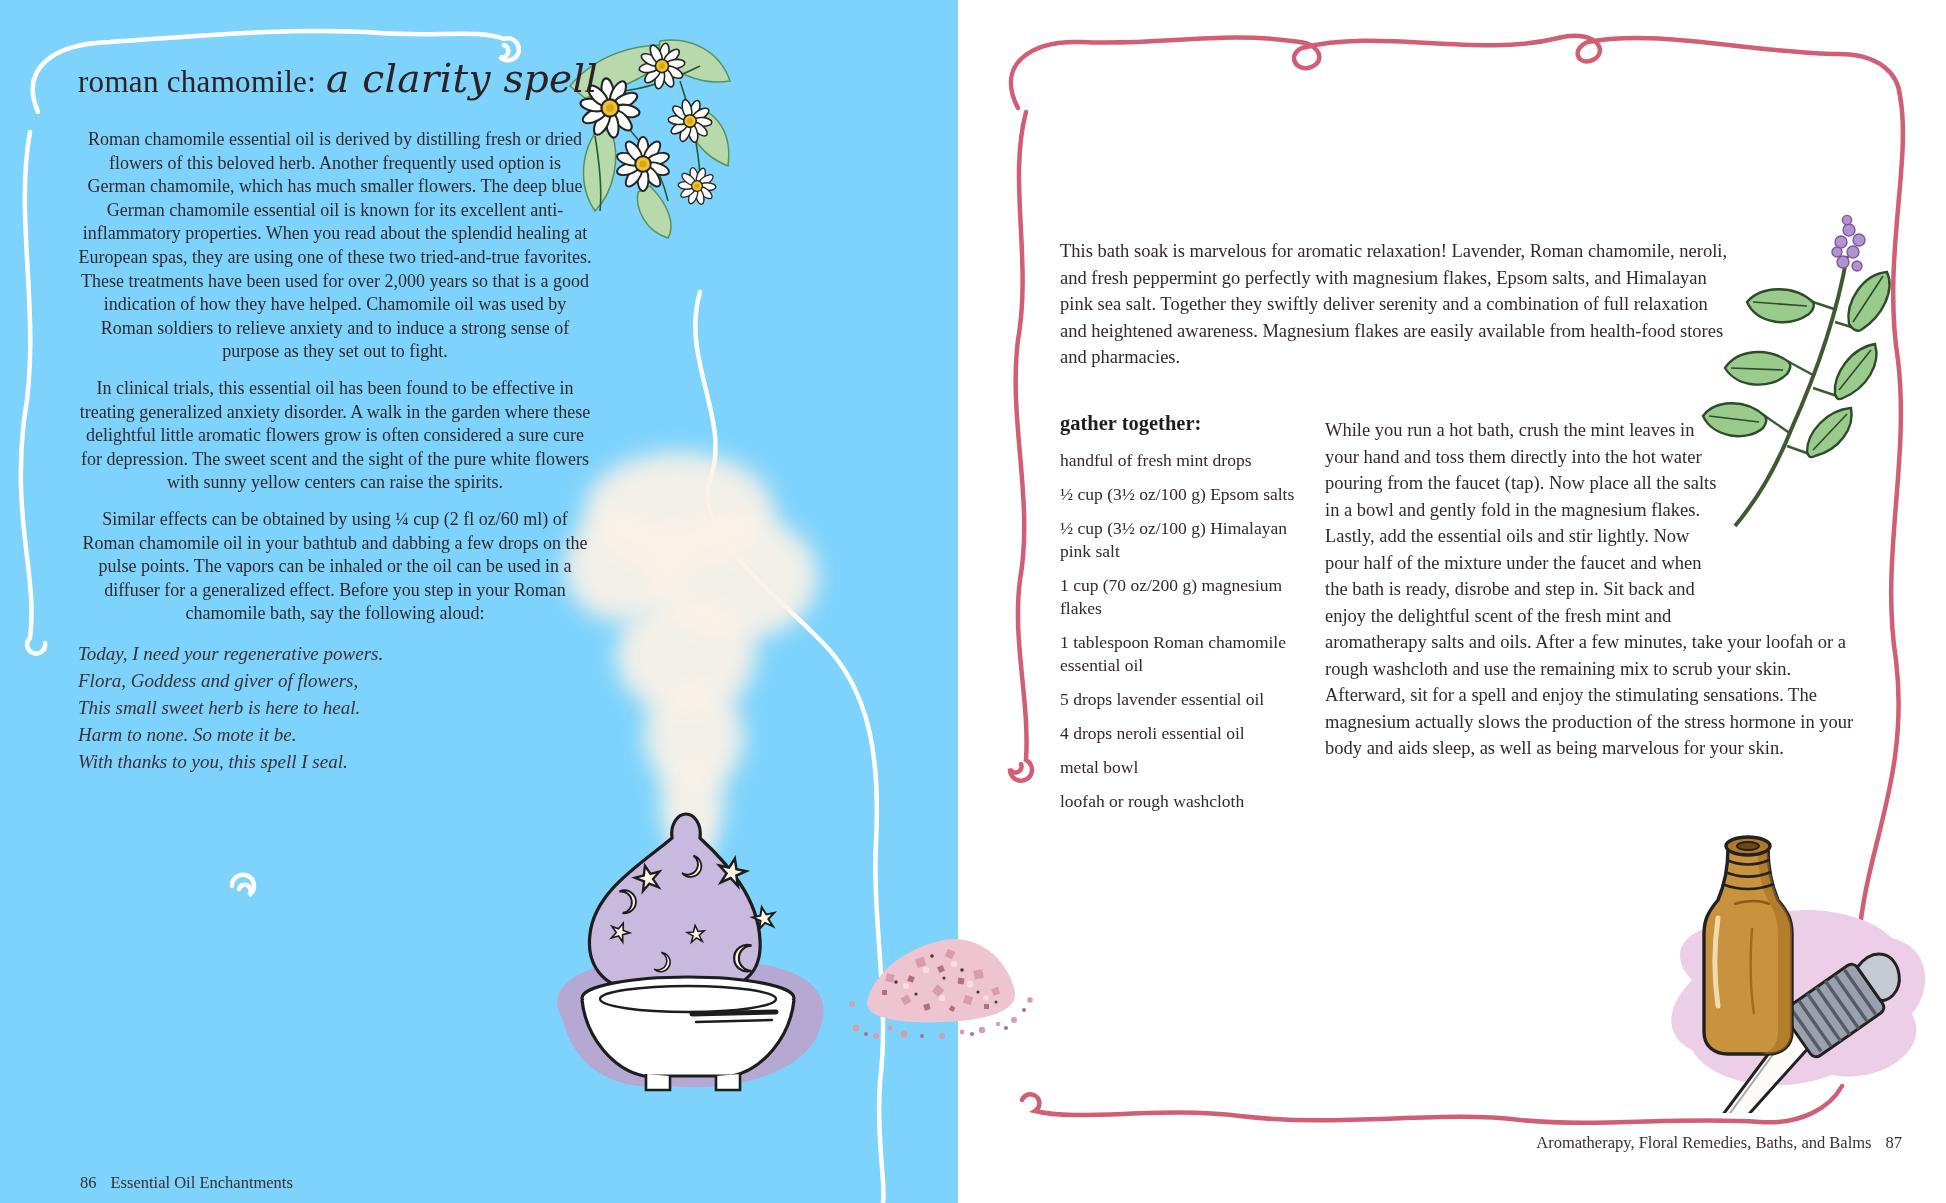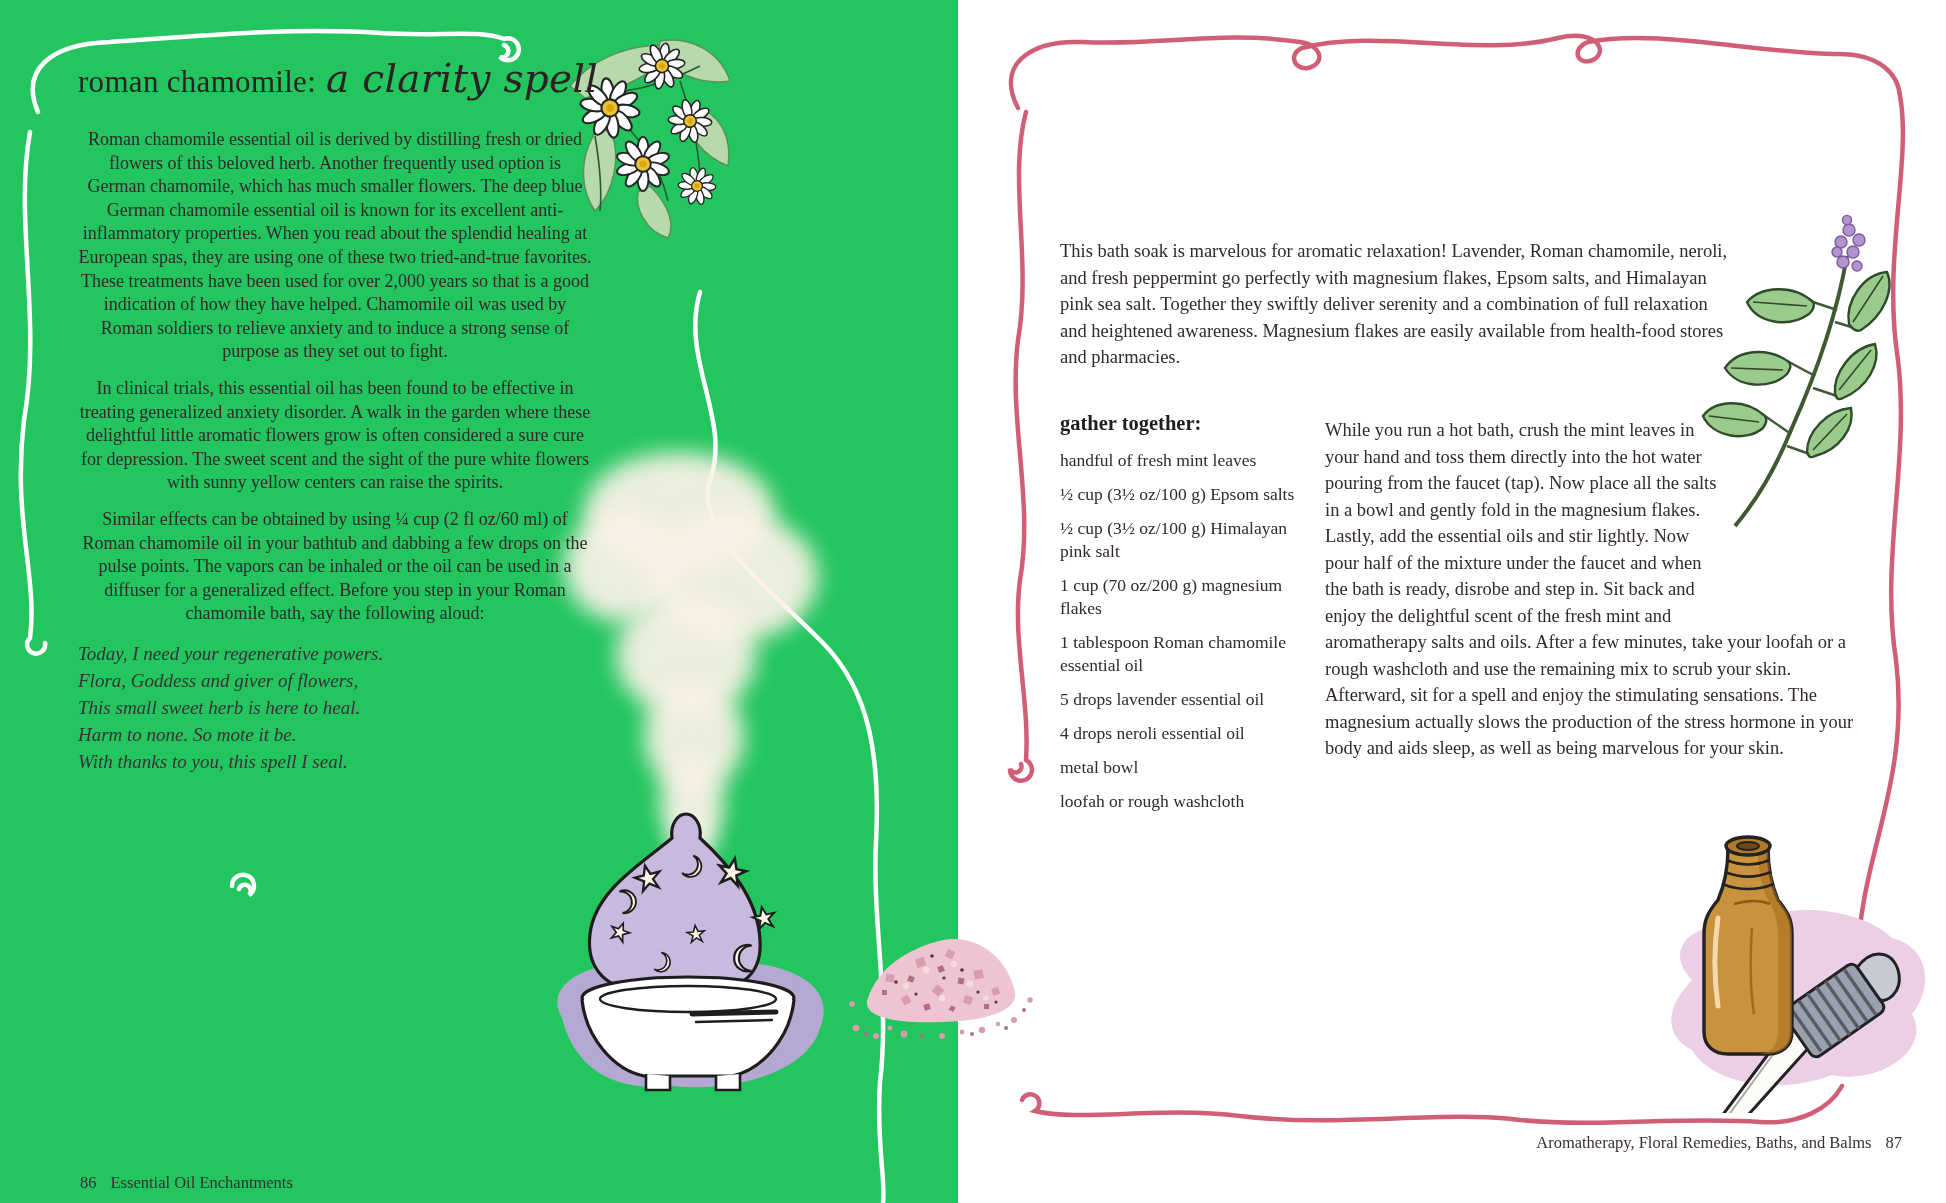--- a/index.html
+++ b/index.html
@@ -1,18 +1,18 @@
 <!DOCTYPE html>
 <html><head>
 <meta charset="utf-8">
 <style>
   html,body{margin:0;padding:0;background:#e9e9e9;}
   .spread{position:relative;width:1946px;height:1203px;background:#ffffff;
           font-family:"Liberation Serif",serif;color:#33282c;overflow:hidden;}
-  .page-left{position:absolute;left:0;top:0;width:958px;height:1203px;background:#22c55e;}
+  .page-left{position:absolute;left:0;top:0;width:958px;height:1203px;background:#7dd3fc;}
   .page-right{position:absolute;left:958px;top:0;width:848px;height:1203px;background:#ffffff;}
   svg{display:block;}
   .abs{position:absolute;}
   .deco{pointer-events:none;}
 
   
   .l-content{position:absolute;left:78px;top:56px;width:514px;}
   .l-title{font-size:31px;letter-spacing:.3px;color:#2c2125;white-space:nowrap;}
   .script{font-family:"DejaVu Serif",serif;font-style:italic;}
   .l-title .script{font-size:39px;margin-left:10px;color:#2c2125;}
@@ -279,21 +279,21 @@
         <path d="M18,110 C14,138 14,170 18,198" stroke="#f3d9ae" stroke-width="5" fill="none" stroke-linecap="round"></path>
         <path d="M34,96 C48,92 60,92 70,96" stroke="#8a5c16" stroke-width="2.6" fill="none"></path>
         <path d="M52,120 C50,150 50,180 54,206" stroke="#8a5c16" stroke-width="2.4" fill="none" opacity="0.7"></path>
       </g>
     </svg>
 
     <div class="r-intro" style="position:absolute;left:102px;top:238px;">This bath soak is marvelous for aromatic relaxation! Lavender, Roman chamomile, neroli, and fresh peppermint go perfectly with magnesium flakes, Epsom salts, and Himalayan pink sea salt. Together they swiftly deliver serenity and a combination of full relaxation and heightened awareness. Magnesium flakes are easily available from health-food stores and pharmacies.</div>
 
     <div class="gather" style="left:102px;">
       <h3>gather together:</h3>
-      <p>handful of fresh mint leaves</p>
+      <p>handful of fresh mint drops</p>
       <p>½ cup (3½ oz/100 g) Epsom salts</p>
       <p>½ cup (3½ oz/100 g) Himalayan pink salt</p>
       <p>1 cup (70 oz/200 g) magnesium flakes</p>
       <p>1 tablespoon Roman chamomile essential oil</p>
       <p>5 drops lavender essential oil</p>
       <p>4 drops neroli essential oil</p>
       <p>metal bowl</p>
       <p>loofah or rough washcloth</p>
     </div>
 

